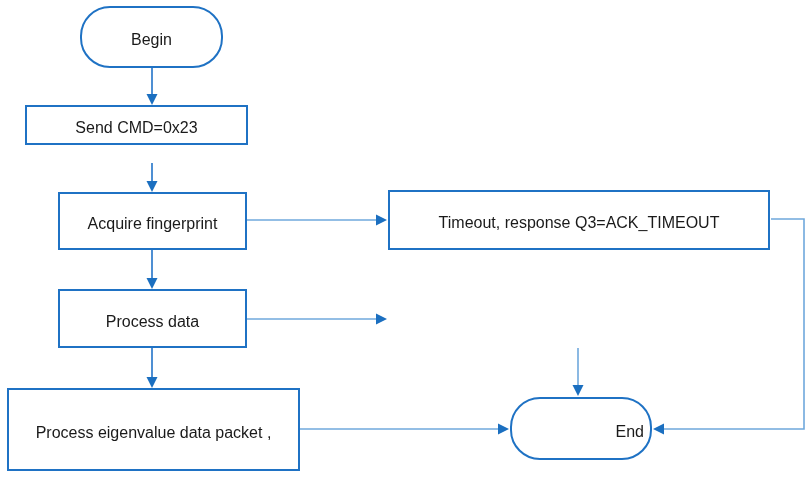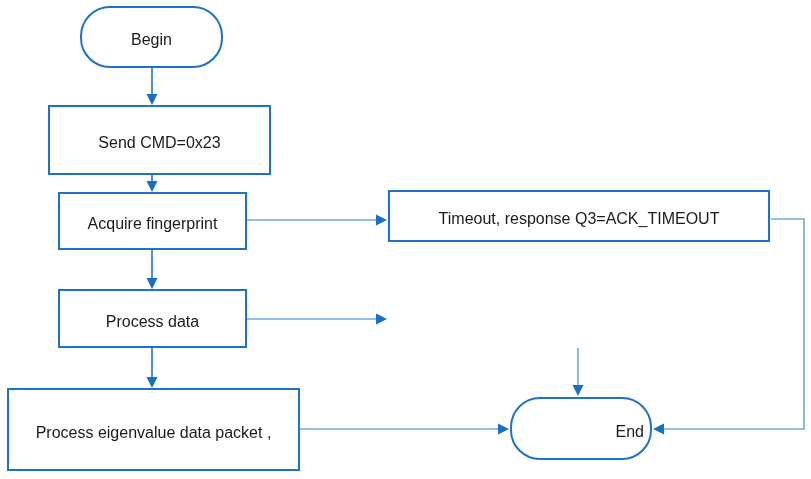--- a/index.html
+++ b/index.html
@@ -31,24 +31,24 @@
     align-items:center;
     justify-content:center;
     text-align:center;
     background:#fff;
     border:2px solid var(--shape-border);
     font-size:16px;
     line-height:1.25;
   }
   .terminator{border-radius:30px;}
   .n-begin   {left:80px;  top:6px;   width:143px; height:62px;}
-  .n-send    {left:48px;  top:105px; width:223px; height:70px;}
+  .n-send    {left:25px;  top:105px; width:223px; height:40px;}
   .n-acquire {left:58px;  top:192px; width:189px; height:58px;}
   .n-process {left:58px;  top:289px; width:189px; height:59px;}
-  .n-timeout {left:388px; top:190px; width:382px; height:52px;}
+  .n-timeout {left:388px; top:190px; width:382px; height:60px;}
   .n-fail    {left:388px; top:288px; width:382px; height:60px;}
   .n-success {left:7px;   top:388px; width:293px; height:83px; row-gap:10px;}
   .n-end     {left:510px; top:397px; width:142px; height:63px;align-items:flex-end;}
   .node span{display:block;padding:0 6px;margin-top:6px;}
 </style>
 </head>
 <body>
 
 <div id="canvas">
 

